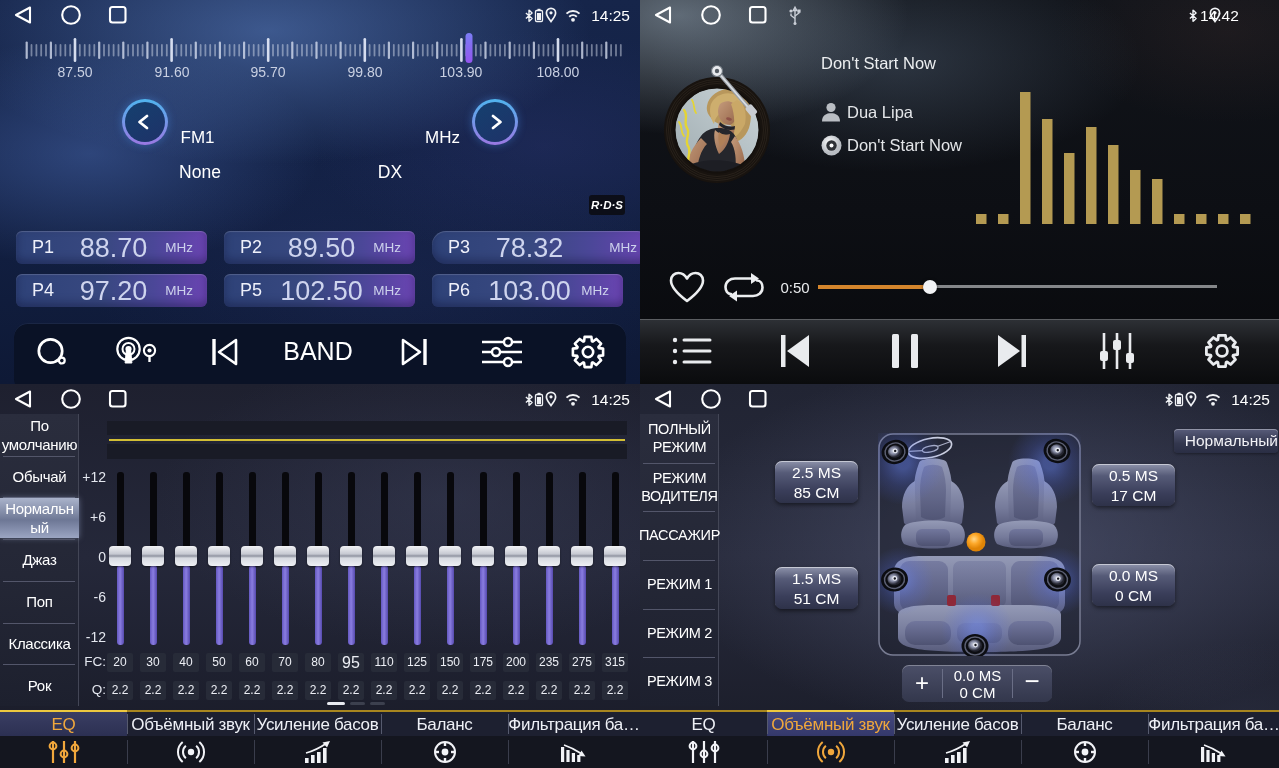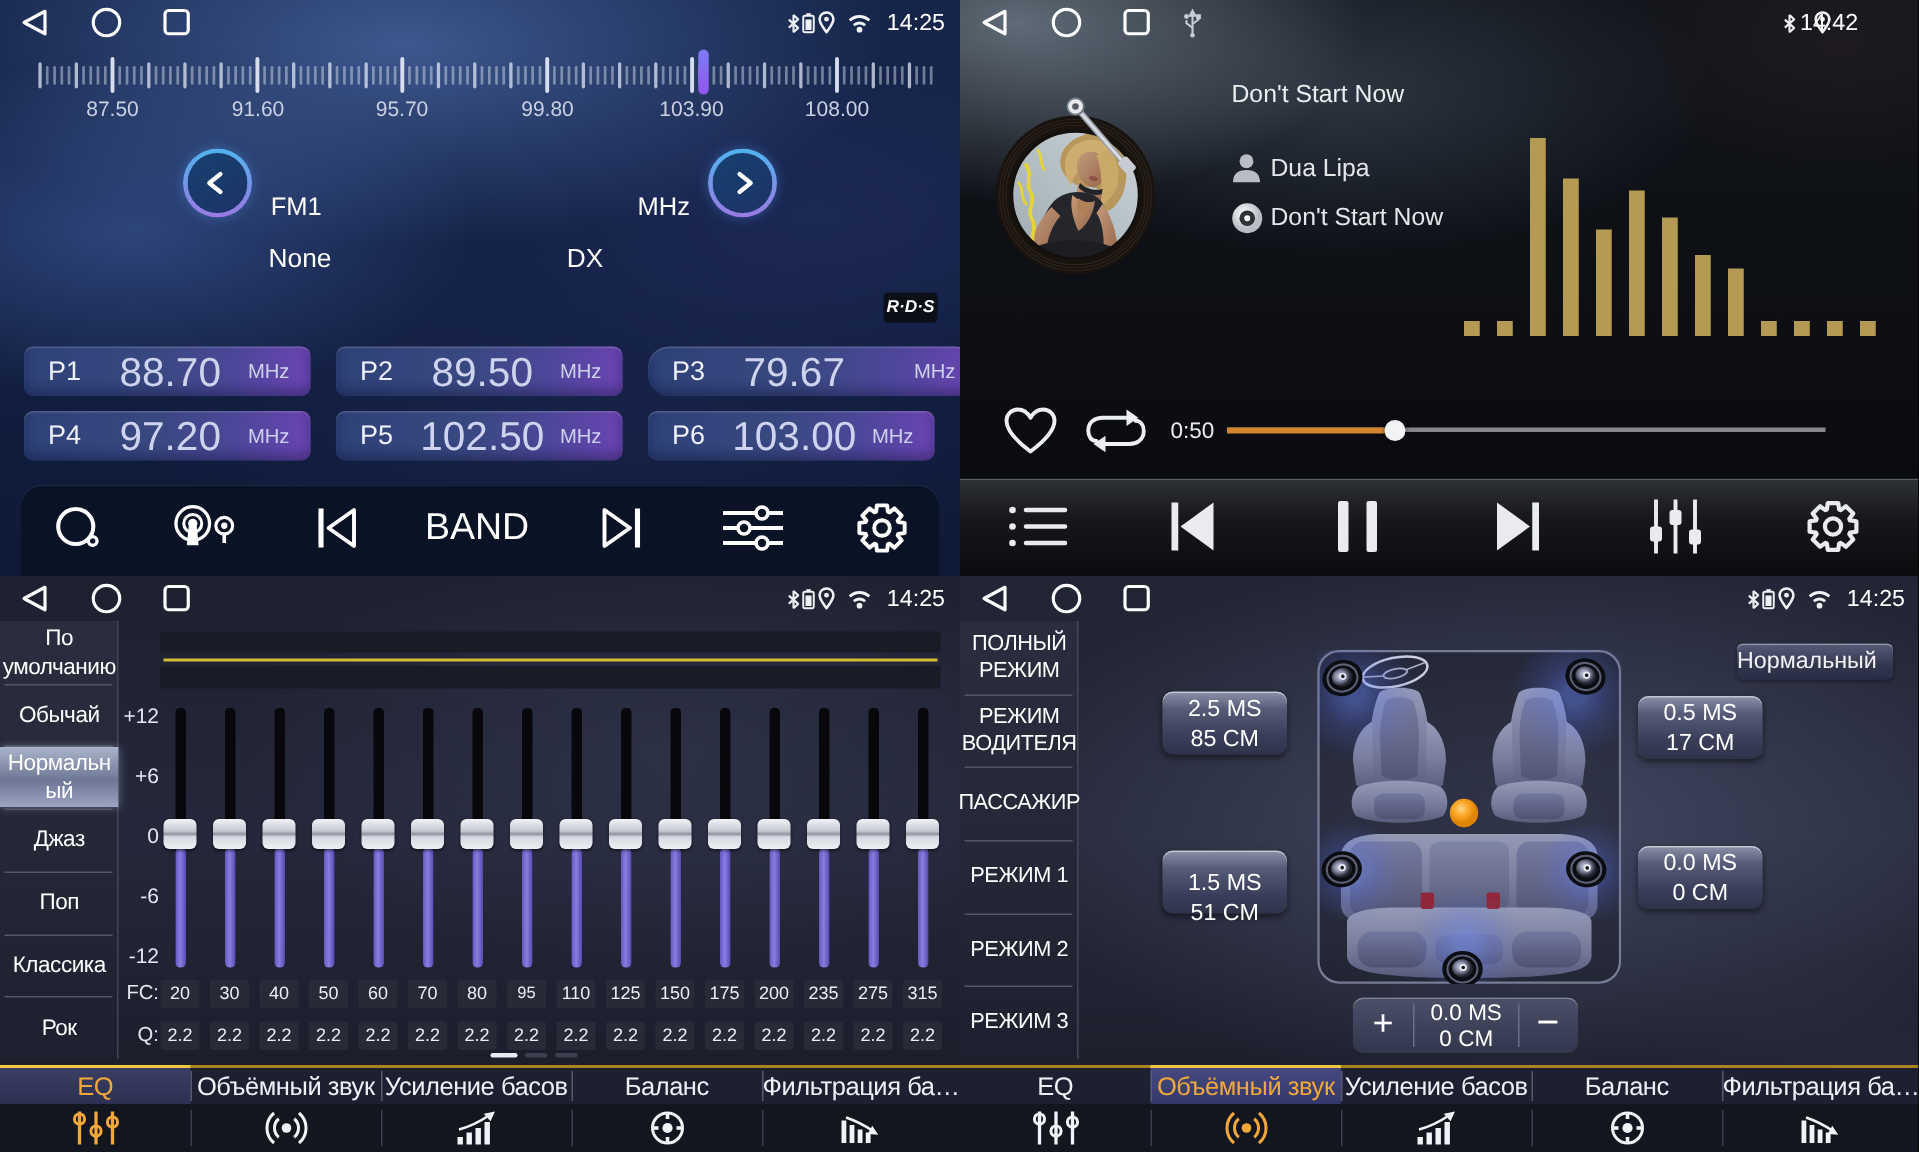--- a/index.html
+++ b/index.html
@@ -182,21 +182,21 @@
         <div style="position:absolute;left:40px;top:0px;width:115px;height:33px;line-height:34px;text-align:center;font-size:27px;color:#ced4ee;">88.70</div>
         <div style="position:absolute;right:14px;top:9px;font-size:13.5px;color:#cdd2ec;">MHz</div>
       </div>
       <div style="position:absolute;left:224px;top:231px;width:191px;height:33px;border-radius:6px;background:linear-gradient(90deg,#2e4278 0%,#384880 45%,#4b4798 72%,#6a44b2 100%);box-shadow:inset 0 1px 1px rgba(255,255,255,.18), inset 0 -4px 8px rgba(10,10,40,.35);">
         <div style="position:absolute;left:16px;top:6px;font-size:18px;color:#eef0fa;">P2</div>
         <div style="position:absolute;left:40px;top:0px;width:115px;height:33px;line-height:34px;text-align:center;font-size:27px;color:#ced4ee;">89.50</div>
         <div style="position:absolute;right:14px;top:9px;font-size:13.5px;color:#cdd2ec;">MHz</div>
       </div>
       <div style="position:absolute;left:432px;top:231px;width:219px;height:33px;border-radius:14px;background:linear-gradient(90deg,#2e4278 0%,#384880 45%,#4b4798 72%,#6a44b2 100%);box-shadow:inset 0 1px 1px rgba(255,255,255,.18), inset 0 -4px 8px rgba(10,10,40,.35);">
         <div style="position:absolute;left:16px;top:6px;font-size:18px;color:#eef0fa;">P3</div>
-        <div style="position:absolute;left:40px;top:0px;width:115px;height:33px;line-height:34px;text-align:center;font-size:27px;color:#ced4ee;">79.67</div>
+        <div style="position:absolute;left:40px;top:0px;width:115px;height:33px;line-height:34px;text-align:center;font-size:27px;color:#ced4ee;">78.32</div>
         <div style="position:absolute;right:14px;top:9px;font-size:13.5px;color:#cdd2ec;">MHz</div>
       </div>
       <div style="position:absolute;left:16px;top:274px;width:191px;height:33px;border-radius:6px;background:linear-gradient(90deg,#2e4278 0%,#384880 45%,#4b4798 72%,#6a44b2 100%);box-shadow:inset 0 1px 1px rgba(255,255,255,.18), inset 0 -4px 8px rgba(10,10,40,.35);">
         <div style="position:absolute;left:16px;top:6px;font-size:18px;color:#eef0fa;">P4</div>
         <div style="position:absolute;left:40px;top:0px;width:115px;height:33px;line-height:34px;text-align:center;font-size:27px;color:#ced4ee;">97.20</div>
         <div style="position:absolute;right:14px;top:9px;font-size:13.5px;color:#cdd2ec;">MHz</div>
       </div>
       <div style="position:absolute;left:224px;top:274px;width:191px;height:33px;border-radius:6px;background:linear-gradient(90deg,#2e4278 0%,#384880 45%,#4b4798 72%,#6a44b2 100%);box-shadow:inset 0 1px 1px rgba(255,255,255,.18), inset 0 -4px 8px rgba(10,10,40,.35);">
         <div style="position:absolute;left:16px;top:6px;font-size:18px;color:#eef0fa;">P5</div>
         <div style="position:absolute;left:40px;top:0px;width:115px;height:33px;line-height:34px;text-align:center;font-size:27px;color:#ced4ee;">102.50</div>
@@ -473,21 +473,21 @@
       <div style="position:absolute;left:272px;top:269px;width:26px;height:19px;background:#272b38;border-radius:2px;text-align:center;line-height:19px;font-size:12px;color:#eceef4;">70</div>
       <div style="position:absolute;left:272px;top:297px;width:26px;height:19px;background:#272b38;border-radius:2px;text-align:center;line-height:19px;font-size:12px;color:#eceef4;">2.2</div>
       <div style="position:absolute;left:314.5px;top:88px;width:7px;height:173px;border-radius:3px;background:#08080c;"></div>
       <div style="position:absolute;left:314.5px;top:181px;width:7px;height:80px;border-radius:3px;background:linear-gradient(90deg,#6458c0,#8a7de0 45%,#564aae);"></div>
       <div style="position:absolute;left:307px;top:162px;width:22px;height:20px;border-radius:4px;background:linear-gradient(180deg,#f2f3f6 0%,#c6c9d2 40%,#8f93a0 50%,#d6d9e0 60%,#eef0f4 100%);box-shadow:0 1px 2px rgba(0,0,0,.5);"></div>
       <div style="position:absolute;left:305px;top:269px;width:26px;height:19px;background:#272b38;border-radius:2px;text-align:center;line-height:19px;font-size:12px;color:#eceef4;">80</div>
       <div style="position:absolute;left:305px;top:297px;width:26px;height:19px;background:#272b38;border-radius:2px;text-align:center;line-height:19px;font-size:12px;color:#eceef4;">2.2</div>
       <div style="position:absolute;left:347.5px;top:88px;width:7px;height:173px;border-radius:3px;background:#08080c;"></div>
       <div style="position:absolute;left:347.5px;top:181px;width:7px;height:80px;border-radius:3px;background:linear-gradient(90deg,#6458c0,#8a7de0 45%,#564aae);"></div>
       <div style="position:absolute;left:340px;top:162px;width:22px;height:20px;border-radius:4px;background:linear-gradient(180deg,#f2f3f6 0%,#c6c9d2 40%,#8f93a0 50%,#d6d9e0 60%,#eef0f4 100%);box-shadow:0 1px 2px rgba(0,0,0,.5);"></div>
-      <div style="position:absolute;left:338px;top:269px;width:26px;height:19px;background:#272b38;border-radius:2px;text-align:center;line-height:19px;font-size:11px;color:#eceef4;">95</div>
+      <div style="position:absolute;left:338px;top:269px;width:26px;height:19px;background:#272b38;border-radius:2px;text-align:center;line-height:19px;font-size:16px;color:#eceef4;">95</div>
       <div style="position:absolute;left:338px;top:297px;width:26px;height:19px;background:#272b38;border-radius:2px;text-align:center;line-height:19px;font-size:12px;color:#eceef4;">2.2</div>
       <div style="position:absolute;left:380.5px;top:88px;width:7px;height:173px;border-radius:3px;background:#08080c;"></div>
       <div style="position:absolute;left:380.5px;top:181px;width:7px;height:80px;border-radius:3px;background:linear-gradient(90deg,#6458c0,#8a7de0 45%,#564aae);"></div>
       <div style="position:absolute;left:373px;top:162px;width:22px;height:20px;border-radius:4px;background:linear-gradient(180deg,#f2f3f6 0%,#c6c9d2 40%,#8f93a0 50%,#d6d9e0 60%,#eef0f4 100%);box-shadow:0 1px 2px rgba(0,0,0,.5);"></div>
       <div style="position:absolute;left:371px;top:269px;width:26px;height:19px;background:#272b38;border-radius:2px;text-align:center;line-height:19px;font-size:12px;color:#eceef4;">110</div>
       <div style="position:absolute;left:371px;top:297px;width:26px;height:19px;background:#272b38;border-radius:2px;text-align:center;line-height:19px;font-size:12px;color:#eceef4;">2.2</div>
       <div style="position:absolute;left:413.5px;top:88px;width:7px;height:173px;border-radius:3px;background:#08080c;"></div>
       <div style="position:absolute;left:413.5px;top:181px;width:7px;height:80px;border-radius:3px;background:linear-gradient(90deg,#6458c0,#8a7de0 45%,#564aae);"></div>
       <div style="position:absolute;left:406px;top:162px;width:22px;height:20px;border-radius:4px;background:linear-gradient(180deg,#f2f3f6 0%,#c6c9d2 40%,#8f93a0 50%,#d6d9e0 60%,#eef0f4 100%);box-shadow:0 1px 2px rgba(0,0,0,.5);"></div>
       <div style="position:absolute;left:404px;top:269px;width:26px;height:19px;background:#272b38;border-radius:2px;text-align:center;line-height:19px;font-size:12px;color:#eceef4;">125</div>
@@ -628,24 +628,24 @@
         <div style="position:absolute;left:0px;top:49.7px;width:79px;height:46.7px;display:flex;align-items:center;justify-content:center;text-align:center;font-size:14.5px;line-height:18.5px;letter-spacing:-0.3px;color:#fff;">РЕЖИМ<br>ВОДИТЕЛЯ</div>
         <div style="position:absolute;left:3px;top:97.3px;width:72px;height:1px;background:#53566a;"></div>
         <div style="position:absolute;left:0px;top:98.3px;width:79px;height:46.7px;display:flex;align-items:center;justify-content:center;text-align:center;font-size:14.5px;line-height:18.5px;letter-spacing:-0.3px;color:#fff;">ПАССАЖИР</div>
         <div style="position:absolute;left:3px;top:146.0px;width:72px;height:1px;background:#53566a;"></div>
         <div style="position:absolute;left:0px;top:147.0px;width:79px;height:46.7px;display:flex;align-items:center;justify-content:center;text-align:center;font-size:14.5px;line-height:18.5px;letter-spacing:-0.3px;color:#fff;">РЕЖИМ 1</div>
         <div style="position:absolute;left:3px;top:194.7px;width:72px;height:1px;background:#53566a;"></div>
         <div style="position:absolute;left:0px;top:195.7px;width:79px;height:46.7px;display:flex;align-items:center;justify-content:center;text-align:center;font-size:14.5px;line-height:18.5px;letter-spacing:-0.3px;color:#fff;">РЕЖИМ 2</div>
         <div style="position:absolute;left:3px;top:243.3px;width:72px;height:1px;background:#53566a;"></div>
         <div style="position:absolute;left:0px;top:244.3px;width:79px;height:46.7px;display:flex;align-items:center;justify-content:center;text-align:center;font-size:14.5px;line-height:18.5px;letter-spacing:-0.3px;color:#fff;">РЕЖИМ 3</div>
       </div>
-      <div style="position:absolute;left:518px;top:45px;width:104px;height:24px;border-radius:4px;background:linear-gradient(180deg,#585c7a,#33374e 60%,#2a2e44);box-shadow:inset 0 1px 0 rgba(255,255,255,.35),0 1px 3px rgba(0,0,0,.4);text-align:left;line-height:24px;font-size:15.5px;color:#f2f2f6;">Нормальный</div>
+      <div style="position:absolute;left:534px;top:45px;width:104px;height:24px;border-radius:4px;background:linear-gradient(180deg,#585c7a,#33374e 60%,#2a2e44);box-shadow:inset 0 1px 0 rgba(255,255,255,.35),0 1px 3px rgba(0,0,0,.4);text-align:right;line-height:24px;font-size:15.5px;color:#f2f2f6;">Нормальный</div>
       <div style="position:absolute;left:135px;top:77px;width:83px;height:42px;border-radius:7px;background:linear-gradient(180deg,#8d92aa 0%,#565b78 28%,#3a3e5a 70%,#2e3249 100%);box-shadow:0 2px 4px rgba(0,0,0,.5), inset 0 1px 0 rgba(255,255,255,.5);text-align:center;font-size:15.5px;color:#fff;line-height:20px;padding-top:2px;">2.5 MS<br>85 CM</div>
       <div style="position:absolute;left:452px;top:80px;width:83px;height:42px;border-radius:7px;background:linear-gradient(180deg,#8d92aa 0%,#565b78 28%,#3a3e5a 70%,#2e3249 100%);box-shadow:0 2px 4px rgba(0,0,0,.5), inset 0 1px 0 rgba(255,255,255,.5);text-align:center;font-size:15.5px;color:#fff;line-height:20px;padding-top:2px;">0.5 MS<br>17 CM</div>
-      <div style="position:absolute;left:135px;top:183px;width:83px;height:42px;border-radius:7px;background:linear-gradient(180deg,#8d92aa 0%,#565b78 28%,#3a3e5a 70%,#2e3249 100%);box-shadow:0 2px 4px rgba(0,0,0,.5), inset 0 1px 0 rgba(255,255,255,.5);text-align:center;font-size:15.5px;color:#fff;line-height:20px;padding-top:12px;">1.5 MS<br>51 CM</div>
+      <div style="position:absolute;left:135px;top:183px;width:83px;height:42px;border-radius:7px;background:linear-gradient(180deg,#8d92aa 0%,#565b78 28%,#3a3e5a 70%,#2e3249 100%);box-shadow:0 2px 4px rgba(0,0,0,.5), inset 0 1px 0 rgba(255,255,255,.5);text-align:center;font-size:15.5px;color:#fff;line-height:20px;padding-top:2px;">1.5 MS<br>51 CM</div>
       <div style="position:absolute;left:452px;top:180px;width:83px;height:42px;border-radius:7px;background:linear-gradient(180deg,#8d92aa 0%,#565b78 28%,#3a3e5a 70%,#2e3249 100%);box-shadow:0 2px 4px rgba(0,0,0,.5), inset 0 1px 0 rgba(255,255,255,.5);text-align:center;font-size:15.5px;color:#fff;line-height:20px;padding-top:2px;">0.0 MS<br>0 CM</div>
       <svg width="203" height="223" viewBox="0 0 203 223" style="position:absolute;left:238px;top:49px;" xmlns="http://www.w3.org/2000/svg">
         <defs>
           <linearGradient id="seat" x1="0" y1="0" x2="0" y2="1">
             <stop offset="0" stop-color="#949ab6"></stop>
             <stop offset="0.6" stop-color="#757a9a"></stop>
             <stop offset="1" stop-color="#585c7c"></stop>
           </linearGradient>
           <linearGradient id="seatd" x1="0" y1="0" x2="0" y2="1">
             <stop offset="0" stop-color="#70759c"></stop>

